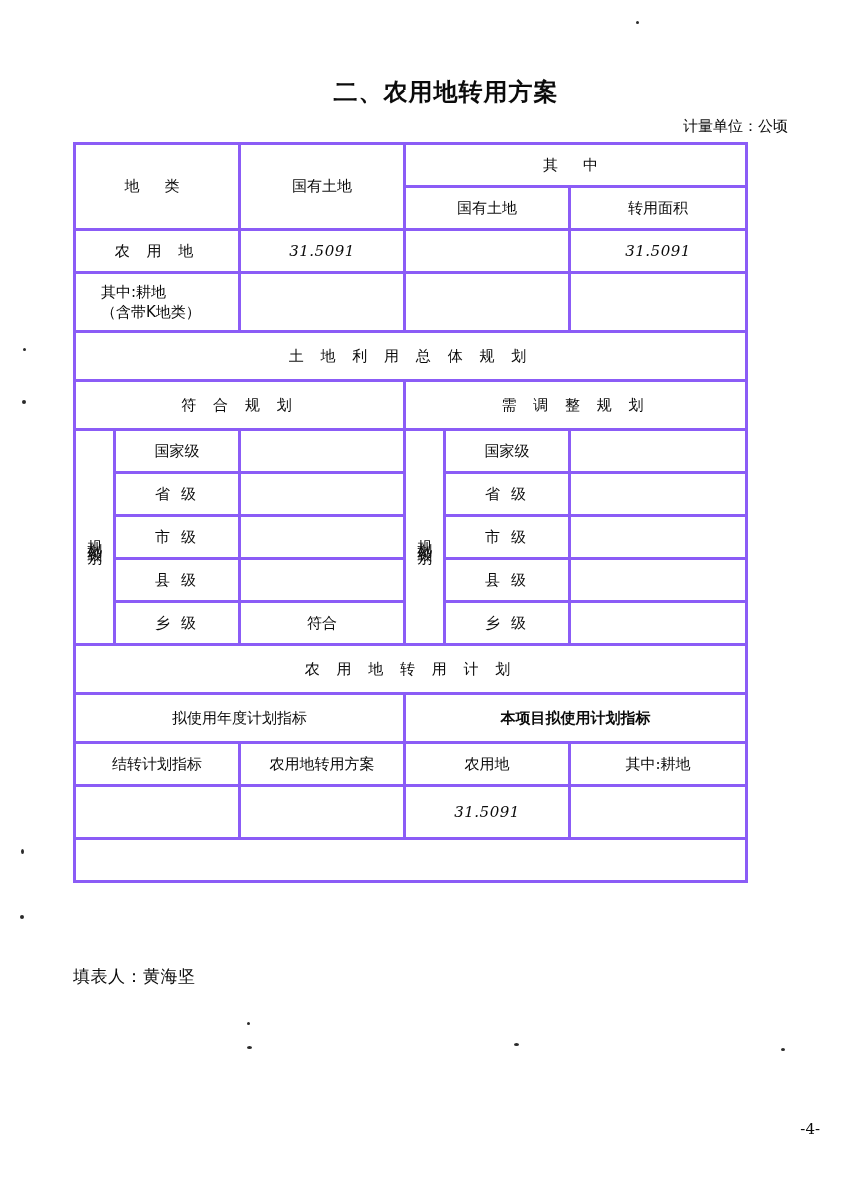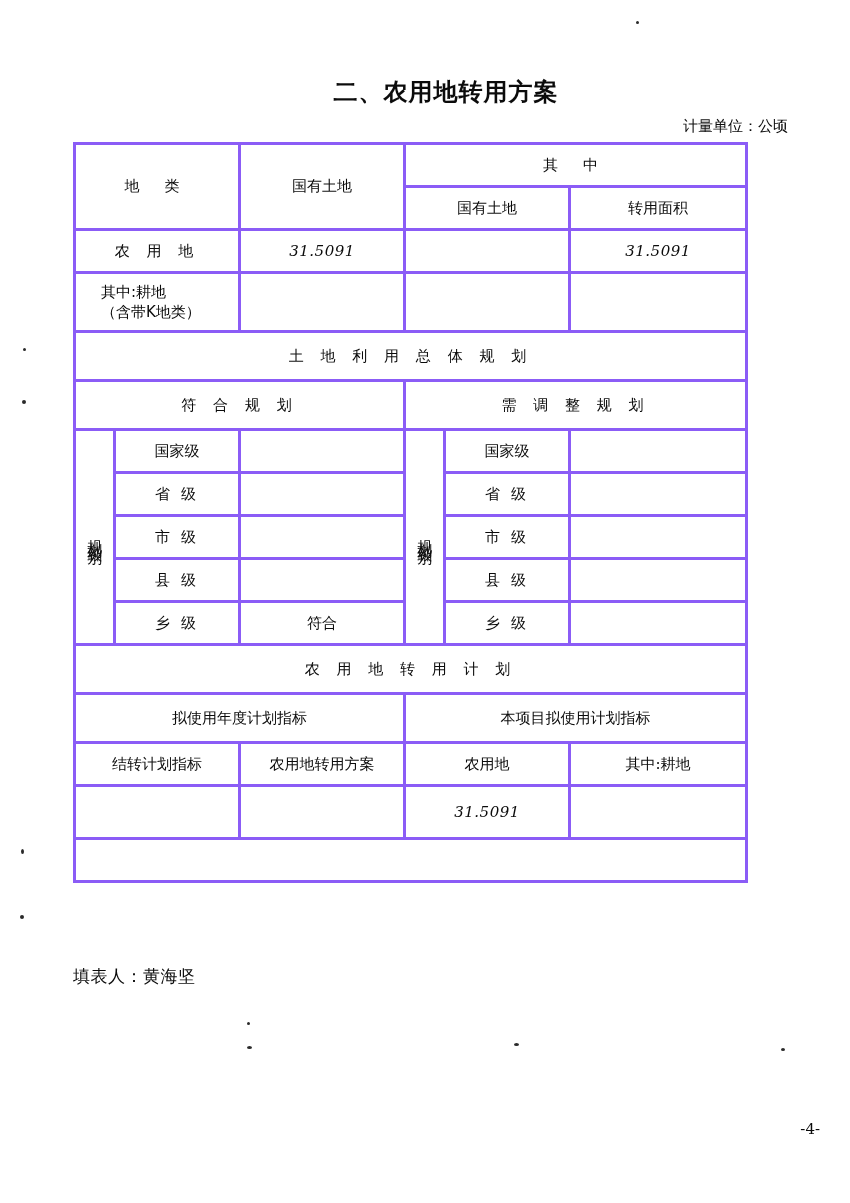--- a/index.html
+++ b/index.html
@@ -52,21 +52,21 @@
     text-align: center;
     vertical-align: middle;
     font-size: 15px;
     height: 36px;
     padding: 2px 3px;
     font-family: "DejaVu Serif", "Liberation Serif", serif;
   }
   .sp2 { letter-spacing: 6px; }
   .sp3 { letter-spacing: 10px; }
   .sp1 { letter-spacing: 3px; }
-  .bold { font-weight: normal; }
+  .bold { font-weight: bold; }
   .sans { font-family: "DejaVu Sans", "Liberation Sans", sans-serif; }
   .num { font-family: "DejaVu Serif", "Liberation Serif", serif; letter-spacing: 0.5px; font-style: italic; }
   .vert {
     writing-mode: vertical-rl;
     text-orientation: upright;
     letter-spacing: 4px;
     display: inline-block;
     line-height: 1.1;
   }
   .tall { height: 200px; }

